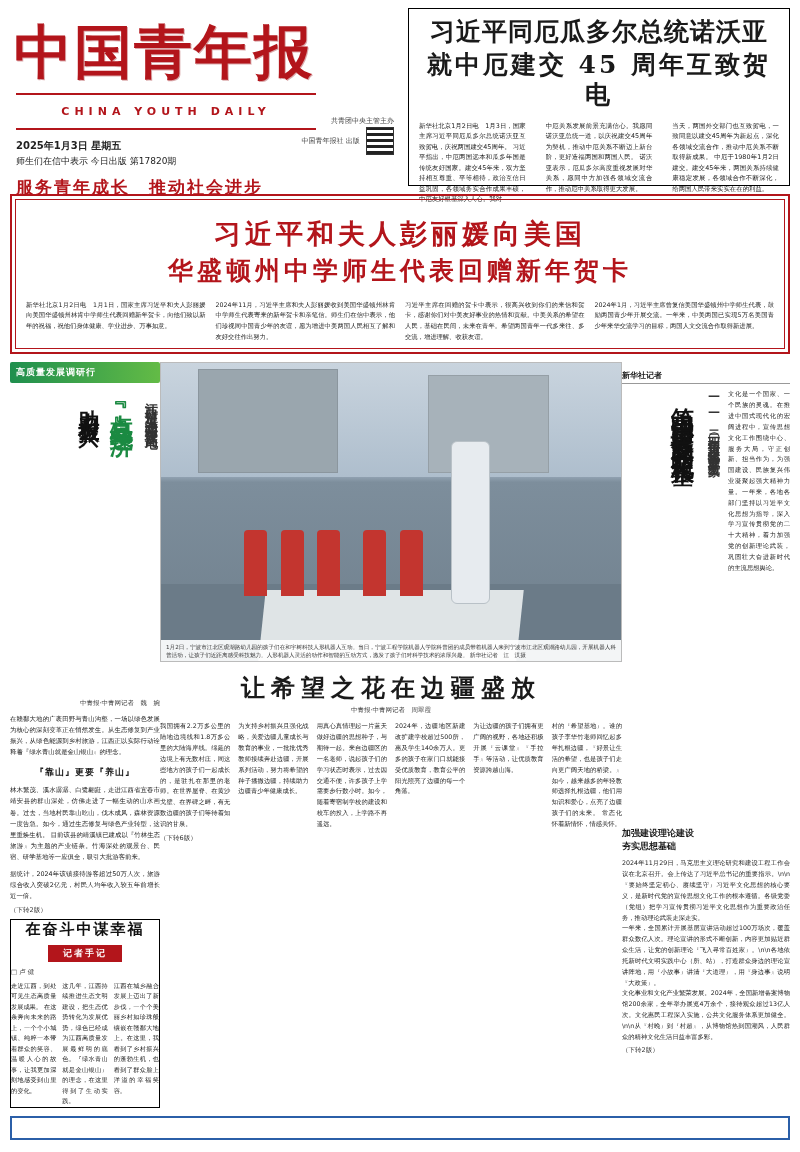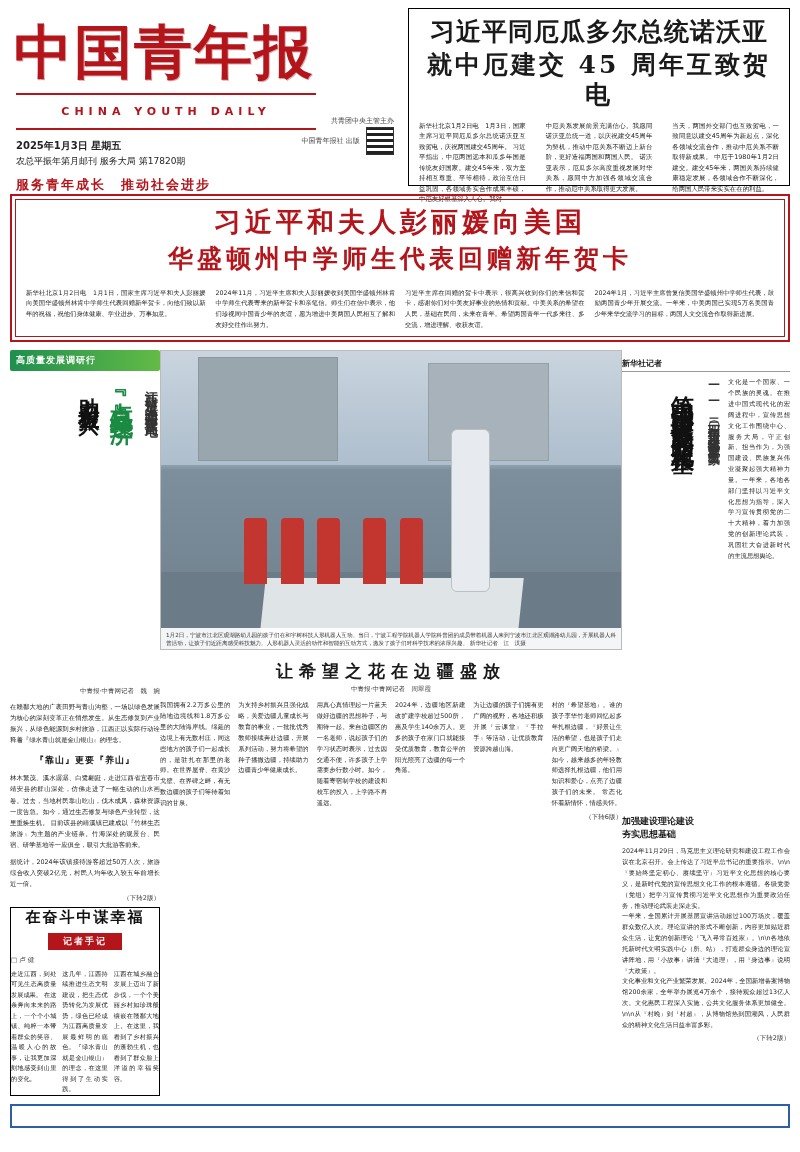--- a/index.html
+++ b/index.html
@@ -20,21 +20,21 @@
     text-shadow:1px 1px 0 rgba(150,10,15,.35);
   }
   .mast-sub{
     margin:10px 0 0 6px;border-top:2px solid #b3151b;border-bottom:2px solid #b3151b;
     padding:10px 0;width:300px;text-align:center;color:#b3151b;
     font-size:11px;letter-spacing:5px;font-weight:bold;
   }
   .mast-meta{margin:8px 0 0 6px;font-size:9px;color:#222;line-height:1.6;}
   .mast-meta .l1{font-size:10px;font-weight:bold;}
   .mast-slogan{
-    margin:8px 0 0 6px;font-size:13px;font-weight:bold;color:#b3151b;letter-spacing:2px;
+    margin:8px 0 0 6px;font-size:17px;font-weight:bold;color:#b3151b;letter-spacing:2px;
   }
   .mast-right-small{
     position:absolute;right:6px;top:108px;font-size:7px;color:#444;line-height:1.5;text-align:right;
   }
   .qr{width:26px;height:26px;background:
      repeating-linear-gradient(0deg,#222 0 3px,#fff 3px 6px),
      repeating-linear-gradient(90deg,rgba(0,0,0,.6) 0 3px,rgba(255,255,255,0) 3px 6px);
      display:inline-block;vertical-align:middle;margin-left:4px;border:1px solid #333;}
 
   .mast-right{flex:1;border:1px solid #000;margin-left:8px;padding:8px 10px;box-sizing:border-box;}
@@ -44,21 +44,21 @@
   }
   .hl-sub{
     font-family:"DejaVu Serif","Liberation Serif",serif;
     font-size:25px;font-weight:bold;line-height:1.22;letter-spacing:3px;text-align:center;margin-top:2px;
   }
   .cols3{display:flex;gap:20px;margin-top:10px;justify-content:flex-end;}
   .cols3 .c{flex:1;font-size:6.4px;line-height:1.65;text-align:justify;color:#222;}
 
   
   .redbox{
-    border:2px solid #b3151b;margin-top:8px;padding:8px 14px 10px;position:relative;
+    border:2px solid #b3151b;margin-top:8px;padding:20px 14px 10px;position:relative;
   }
   .redbox:after{content:"";position:absolute;left:3px;top:3px;right:3px;bottom:3px;border:1px solid #b3151b;pointer-events:none;}
   .rb-t1,.rb-t2{
     font-family:"DejaVu Serif","Liberation Serif",serif;
     color:#b3151b;font-weight:bold;text-align:center;letter-spacing:4px;line-height:1.3;
   }
   .rb-t1{font-size:27px;}
   .rb-t2{font-size:25px;margin-top:4px;}
   .rb-cols{display:flex;gap:10px;margin-top:12px;}
   .rb-cols .c{flex:1;font-size:6.3px;line-height:1.7;text-align:justify;color:#222;}
@@ -86,42 +86,42 @@
   .ltext{font-size:6.4px;line-height:1.72;text-align:justify;color:#222;margin-top:6px;}
   .subhead{font-size:9px;font-weight:bold;text-align:center;margin:8px 0 4px;letter-spacing:1px;}
 
   
   .right-vtitle-wrap{display:flex;justify-content:flex-end;gap:6px;height:430px;}
   .rv1{font-size:23px;font-weight:bold;letter-spacing:4px;color:#111;}
   .rv2{font-size:12px;color:#333;letter-spacing:2px;}
   .rcol{font-size:6.3px;line-height:1.72;text-align:justify;color:#222;}
   .rtag{font-size:8px;font-weight:bold;border-bottom:1px solid #999;padding-bottom:2px;margin:8px 0 5px;}
   .rtag2{font-size:9px;font-weight:bold;text-align:left;margin:8px 0 5px;}
-  .cont{font-size:6.5px;text-align:right;color:#333;margin-top:4px;}
+  .cont{font-size:6.5px;text-align:left;color:#333;margin-top:4px;}
 
   
   .photo{
     width:100%;height:300px;border:1px solid #bbb;box-sizing:border-box;position:relative;overflow:hidden;
     background:linear-gradient(#b9c6d2,#93a4b4 38%,#7d8e9c 40%,#6f7f8c 100%);
   }
   .ph-sky{position:absolute;left:0;top:0;width:100%;height:38%;background:linear-gradient(#c9d4de,#aebecd);}
   .ph-bld{position:absolute;left:8%;top:2%;width:30%;height:34%;background:#9aa6ae;border:1px solid #8b969e;}
   .ph-bld2{position:absolute;left:58%;top:4%;width:26%;height:32%;background:#a7b2ba;border:1px solid #959fa6;}
   .ph-ground{position:absolute;left:0;bottom:0;width:100%;height:26%;background:#6b7b88;}
   .ph-white{position:absolute;left:22%;bottom:0;width:56%;height:24%;background:#dfe4e6;transform:skewX(-6deg);}
   .ph-robot{position:absolute;left:63%;top:26%;width:8%;height:54%;background:#e7ebef;border:1px solid #b9c1c7;border-radius:6px;}
   .ph-kid{position:absolute;bottom:22%;width:5%;height:22%;background:#c3352f;border-radius:4px 4px 0 0;}
   .ph-cap{
     position:absolute;left:0;right:0;bottom:-1px;background:rgba(255,255,255,.92);
     font-size:5.6px;line-height:1.5;color:#333;padding:3px 5px;text-align:justify;
   }
 
   .mid-title{
     font-family:"DejaVu Serif","Liberation Serif",serif;
-    font-size:17px;font-weight:bold;text-align:center;letter-spacing:6px;margin:10px 0 2px;
+    font-size:24px;font-weight:bold;text-align:center;letter-spacing:6px;margin:10px 0 2px;
   }
   .mid-by{font-size:6.5px;text-align:center;color:#444;margin-bottom:6px;}
   .mid-cols{display:flex;gap:8px;}
   .mid-cols .c{flex:1;font-size:6.3px;line-height:1.72;text-align:justify;color:#222;}
 
   
   .bl-box{border:1px solid #000000;margin-top:4px;}
   .bl-t{font-family:"DejaVu Serif","Liberation Serif",serif;font-size:15px;font-weight:bold;text-align:center;letter-spacing:2px;color:#111;}
   .bl-badge{background:#b3151b;color:#fff;font-size:9px;font-weight:bold;text-align:center;padding:2px 0;margin:6px auto 0;width:74px;letter-spacing:2px;}
   .bl-author{font-size:6.5px;margin:6px 0 4px;color:#444;}
@@ -135,21 +135,21 @@
 <body>
 
 <div class="page">
 
   <div class="masthead">
     <div class="mast-left">
       <div class="mast-title">中国青年报</div>
       <div class="mast-sub">CHINA YOUTH DAILY</div>
       <div class="mast-meta">
         <div class="l1">2025年1月3日 星期五</div>
-        <div>农总平振年第月邮刊 服务大局 第17820期</div>
+        <div>师生们在信中表示 今日出版 第17820期</div>
       </div>
       <div class="mast-slogan">服务青年成长　推动社会进步</div>
       <div class="mast-right-small">
         <span>共青团中央主管主办</span><br>
         <span>中国青年报社 出版</span>
         <span class="qr"></span>
       </div>
     </div>
 
     <div class="mast-right">

